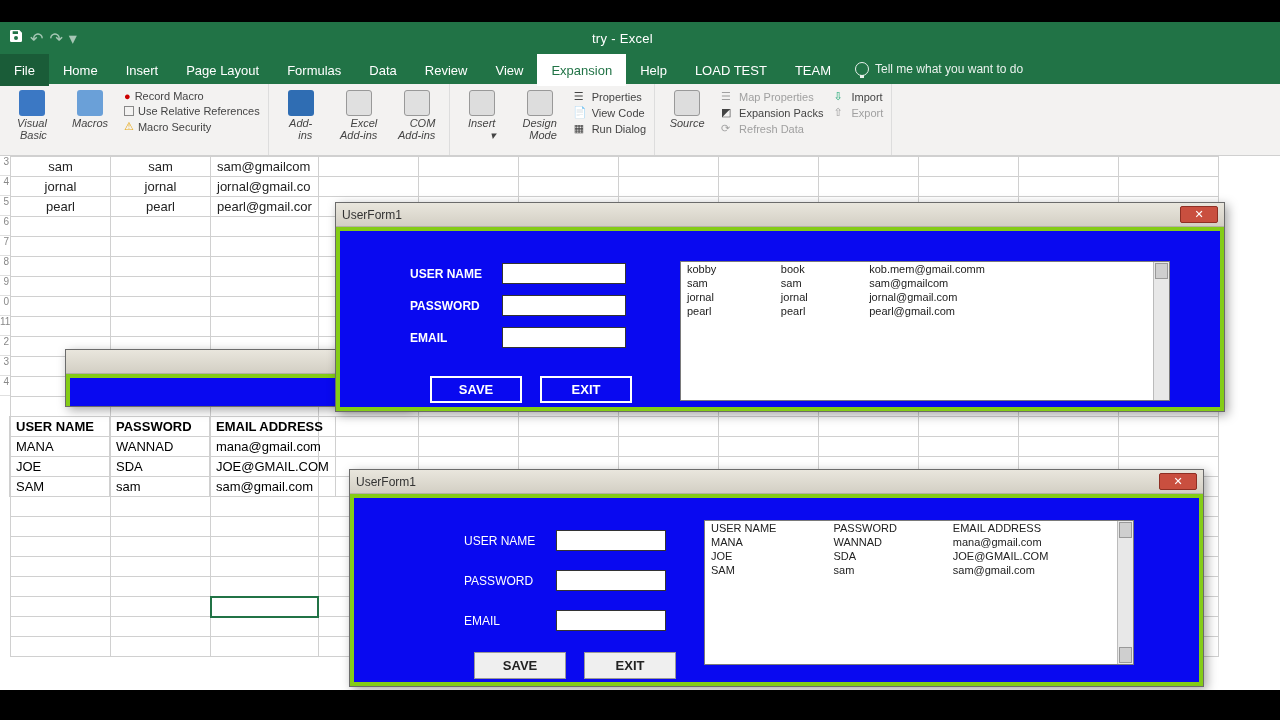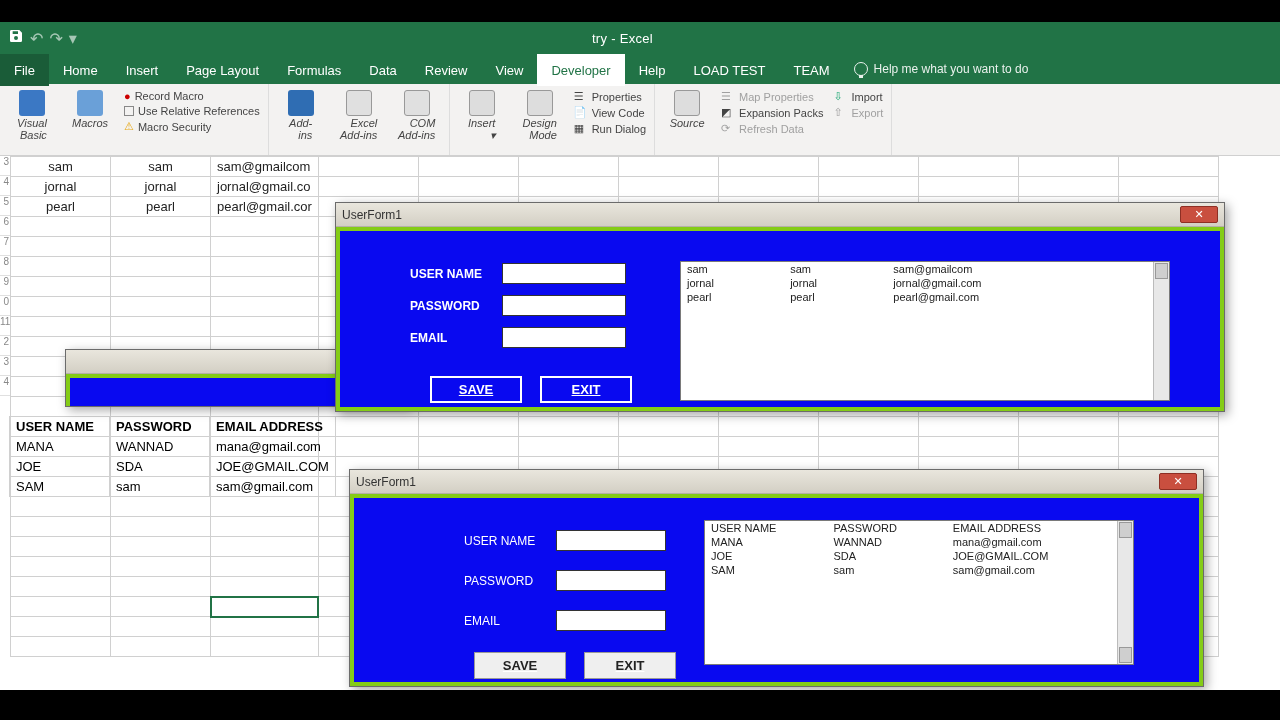--- a/index.html
+++ b/index.html
@@ -53,21 +53,21 @@
 .dlg { position: absolute; border: 1px solid #6b6b6b; background: #84cc16; box-shadow: 3px 3px 10px rgba(0,0,0,.35); }
 .dlg .chrome { height: 24px; background: linear-gradient(#e9e6dd,#d3cfc4); display: flex; align-items: center; padding: 0 6px; font-size: 12px; color: #333; border-bottom: 1px solid #b5b1a6; }
 .dlg .chrome .ttl { flex: 1; }
 .dlg .chrome .xbtn { width: 38px; height: 17px; background: #c94f3f; border: 1px solid #8e2f24; border-radius: 2px; color: #fff; font-size: 11px; display:flex; align-items:center; justify-content:center; cursor:pointer; }
 .dlg .inner { background: #0909f0; margin: 4px; height: calc(100% - 32px); position: relative; color: #fff; font-size: 12px; font-weight: bold; }
 
 
 .formrow { position: absolute; left: 70px; display: flex; align-items: center; gap: 12px; }
 .formrow label { width: 80px; text-align: left; }
 .formrow input { width: 124px; height: 21px; border: 1px solid #333; background: #fff; padding: 0 4px; font-size: 12px; }
-.btnrow { position: absolute; display: flex; gap: 18px; text-decoration: underline; }
+.btnrow { position: absolute; display: flex; gap: 18px; }
 .btnrow button { width: 92px; height: 27px; font-size: 13px; font-weight: bold; cursor: pointer; }
 .btn-flat { background: #0909f0; color:#fff; border: 2px solid #fff; }
 .btn-std { background: #efefef; color:#222; border: 1px solid #999; font-weight: normal; }
 
 
 .listbox { position: absolute; background: #fff; color: #222; font-size: 11px; font-weight: normal; border: 1px solid #7a7a7a; overflow: hidden; }
 .listbox .lb-scroll { position:absolute; right:0; top:0; bottom:0; width:16px; background:#e8e8e8; border-left:1px solid #bbb; }
 .listbox .lb-scroll .thumb { position:absolute; top:1px; left:1px; right:1px; height:16px; background:#cfcfcf; border:1px solid #999; }
 .listbox .lb-scroll .thumb.bot { top:auto; bottom:1px; }
 .listbox table { border-collapse: collapse; width: calc(100% - 16px); }
@@ -98,27 +98,27 @@
 
   <div class="ribbon-tabs">
     <div class="tab file">File</div>
     <div class="tab">Home</div>
     <div class="tab">Insert</div>
     <div class="tab">Page Layout</div>
     <div class="tab">Formulas</div>
     <div class="tab">Data</div>
     <div class="tab">Review</div>
     <div class="tab">View</div>
-    <div class="tab active">Developer</div>
+    <div class="tab active">Expansion</div>
     <div class="tab">Help</div>
     <div class="tab">LOAD TEST</div>
     <div class="tab">TEAM</div>
     <div class="bulb">
       <span class="bulb-icon"></span>
-      <span>Help me what you want to do</span>
+      <span>Tell me what you want to do</span>
     </div>
   </div>
 
   <div class="ribbon-body">
     <div class="rgroup">
       <div class="bigbtn">
           <div class="ic" style="background:#3b78c4"></div>
           <div class="lbl" style="white-space:pre">Visual
 Basic</div>
         </div>
@@ -641,20 +641,25 @@
           <label>EMAIL</label>
           <input style="">
         </div>
       <div class="btnrow" style="left:90px; top:145px">
         <button class="btn-flat">SAVE</button>
         <button class="btn-flat">EXIT</button>
       </div>
       <div class="listbox" style="left:340px; top:30px; width:490px; height:140px;">
         <table>
           <tbody>
+              <tr>
+                <td>kobby</td>
+                <td>book</td>
+                <td>kob.mem@gmail.comm</td>
+              </tr>
           <tr>
                 <td>sam</td>
                 <td>sam</td>
                 <td>sam@gmailcom</td>
               </tr>
           <tr>
                 <td>jornal</td>
                 <td>jornal</td>
                 <td>jornal@gmail.com</td>
               </tr>

